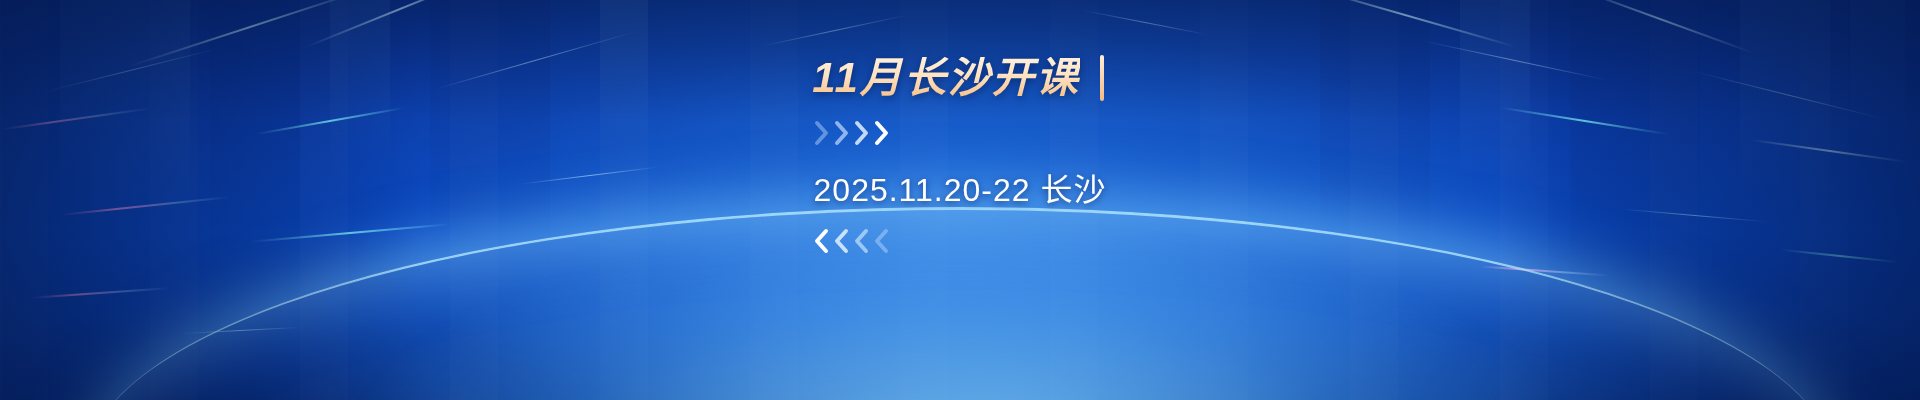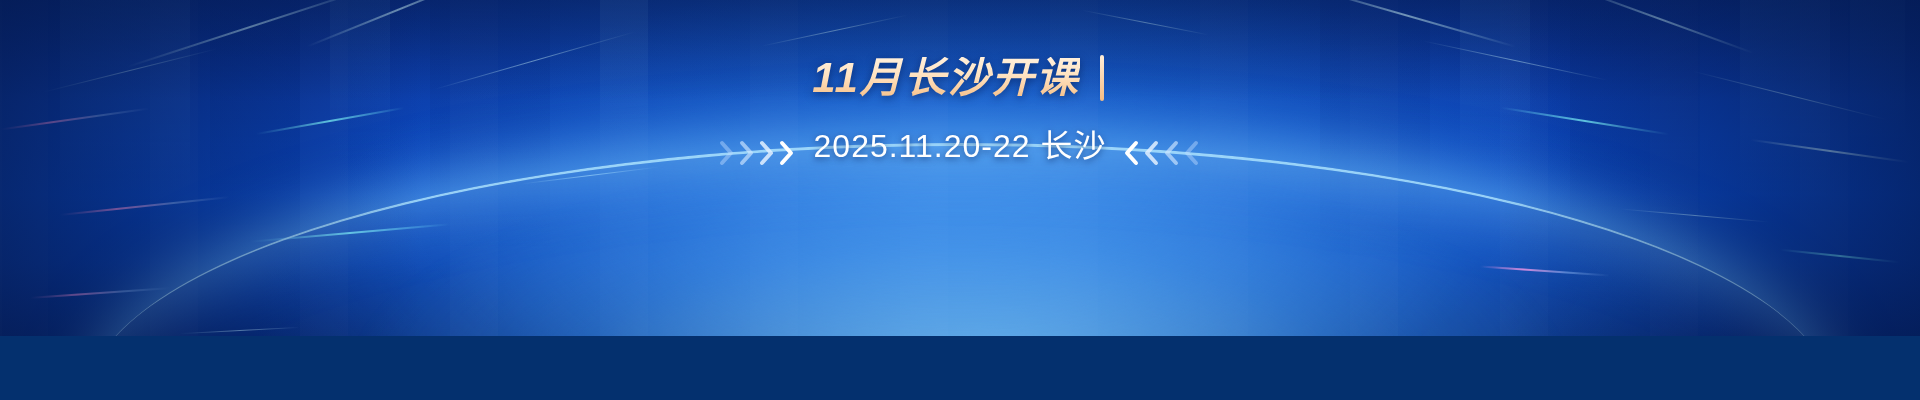--- a/index.html
+++ b/index.html
@@ -1,21 +1,21 @@
 <!DOCTYPE html>
 <html lang="zh-CN"><head>
 <meta charset="utf-8">
 <title>Banner</title>
 <style>
   html,body{margin:0;padding:0;background:#04306e;}
   body{font-family:"Liberation Sans","DejaVu Sans",sans-serif;}
 
   .banner{
     position:relative;
-    width:1920px;height:336px;
+    width:1920px;height:400px;
     overflow:hidden;
     background:
       radial-gradient(ellipse 1100px 560px at 52% 104%, rgba(90,185,255,.55) 0%, rgba(40,130,235,.30) 36%, rgba(10,60,160,0) 68%),
       radial-gradient(ellipse 900px 420px at 50% 40%, rgba(30,110,220,.55) 0%, rgba(12,60,165,0) 70%),
       linear-gradient(180deg,#0a2f87 0%,#0b38a0 18%,#0b42b4 40%,#0a46bd 58%,#0a3ea8 78%,#072a78 100%);
   }
 
   
   .bg-layer{position:absolute;inset:0;pointer-events:none;}
 
@@ -99,22 +99,23 @@
     letter-spacing:1px;line-height:1.08;white-space:nowrap;
     background:linear-gradient(180deg,#ffffff 0%,#ffffff 42%,#cfe6ff 72%,#a9d0fb 100%);
     -webkit-background-clip:text;background-clip:text;color:transparent;
     -webkit-text-fill-color:transparent;
     filter:drop-shadow(2px 3px 5px rgba(2,25,85,.70));
   }
 
   
   .date-row{
     margin-top:16px;
-    display:flex;align-items:flex-end;gap:18px;
+    display:flex;align-items:flex-start;gap:18px;
     color:#ffffff;
+    flex-direction:column;
   }
   .chev{display:flex;align-items:center;gap:3px;}
   .chev svg{display:block;}
   .date-text{
     font-size:32px;letter-spacing:1px;white-space:nowrap;
     text-shadow:0 2px 6px rgba(0,25,85,.6);
   }
 </style>
 </head>
 <body>

